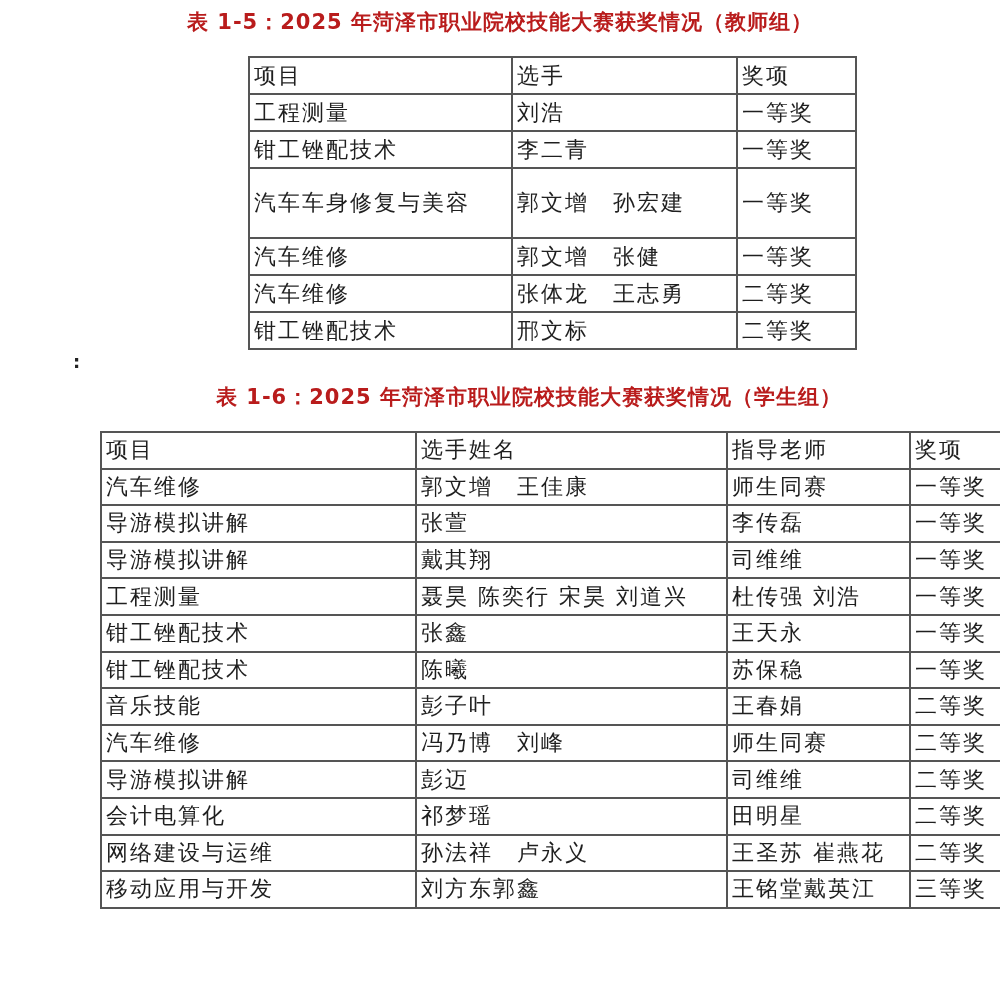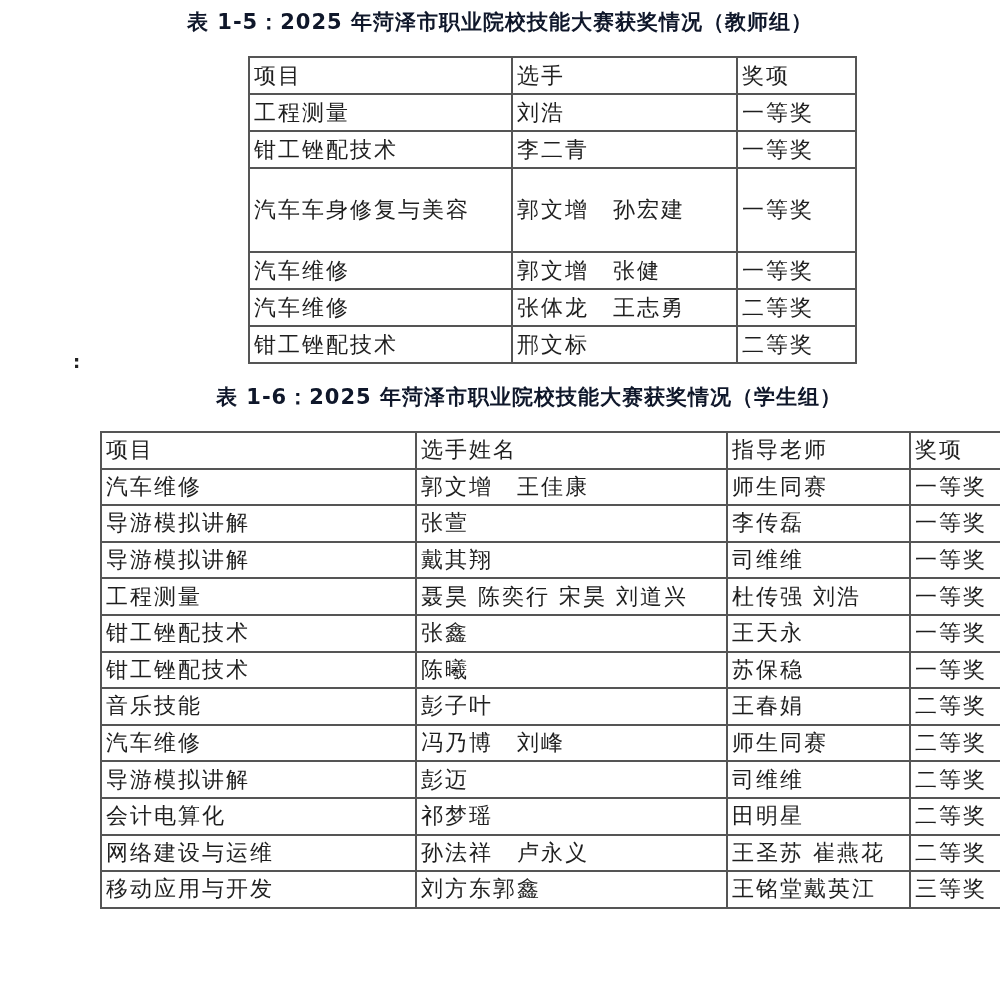--- a/index.html
+++ b/index.html
@@ -16,21 +16,21 @@
       color: #1a1a1a;
     }
     .caption {
       position: absolute;
       left: 0;
       width: 1000px;
       text-align: center;
       font-size: 21px;
       font-weight: bold;
       letter-spacing: 1px;
-      color: #0f172a;
+      color: #b91c1c;
       white-space: nowrap;
     }
     #caption-1 { top: 8px; }
     #caption-2 { top: 383px; padding-left: 29px; }
     .marker {
       position: absolute;
       left: 73px;
       top: 351px;
       font-size: 18px;
       font-weight: bold;
@@ -54,21 +54,21 @@
     }
     #table-teacher {
       left: 200px;
       top: 56px;
       width: 607px;
     }
     #table-teacher col.c1 { width: 263px; }
     #table-teacher col.c2 { width: 225px; }
     #table-teacher col.c3 { width: 119px; }
     #table-teacher tr { height: 37px; }
-    #table-teacher tr.tall { height: 84px; }
+    #table-teacher tr.tall { height: 70px; }
 
     #table-student {
       left: 52px;
       top: 431px;
       width: 903px;
     }
     #table-student col.c1 { width: 315px; }
     #table-student col.c2 { width: 311px; }
     #table-student col.c3 { width: 183px; }
     #table-student col.c4 { width: 94px; }

